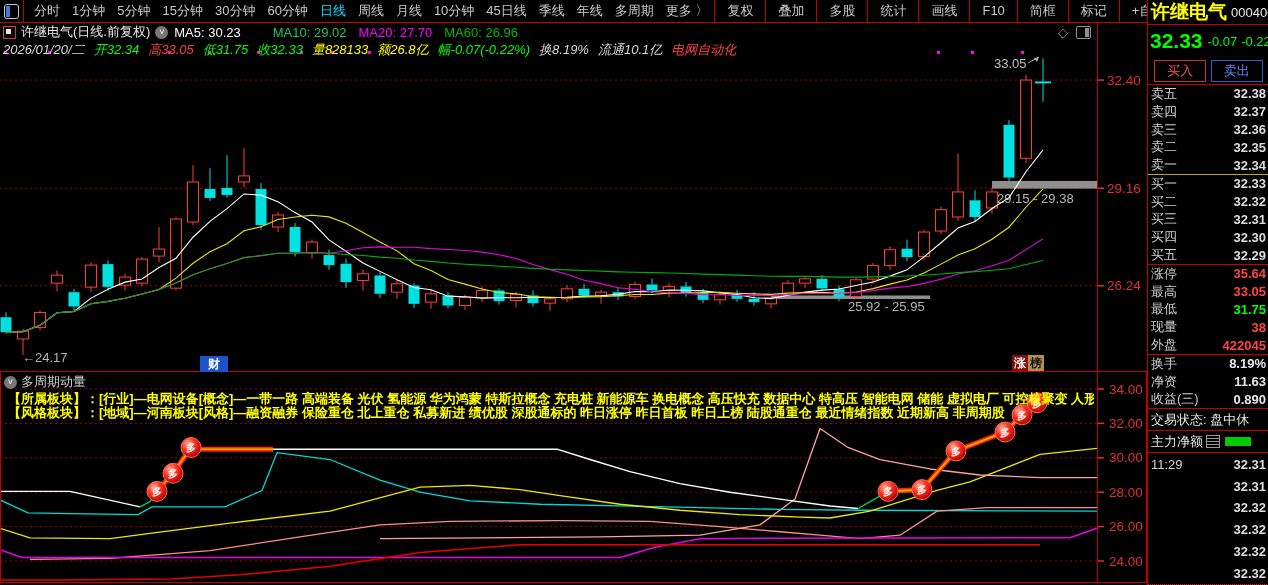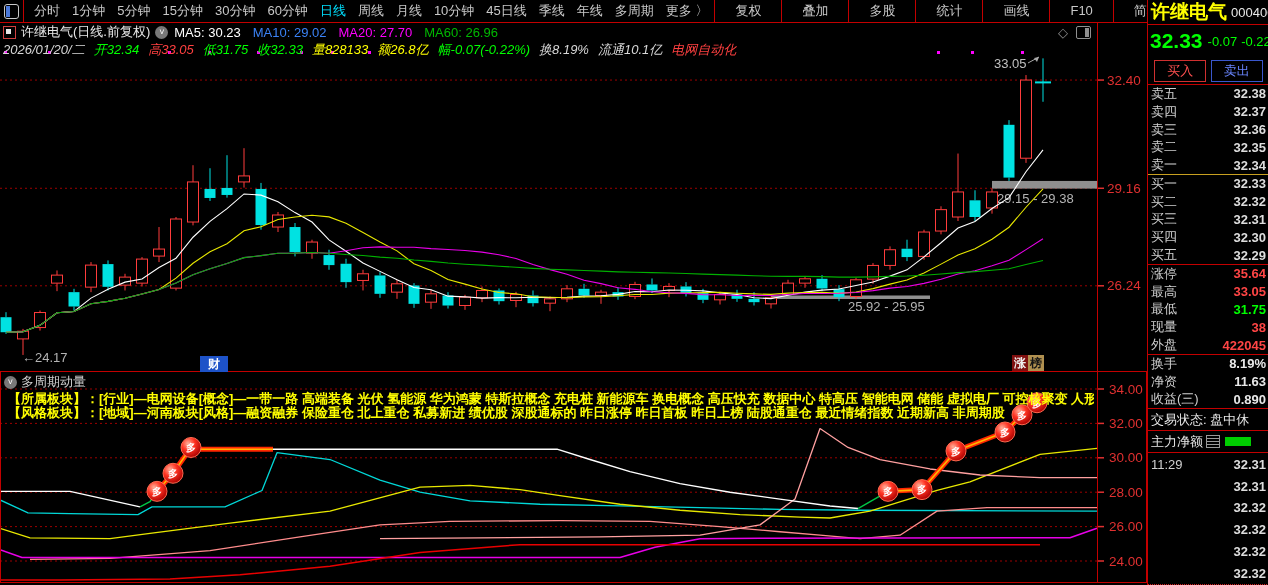--- a/index.html
+++ b/index.html
@@ -7,21 +7,21 @@
        font-family:"Liberation Sans","DejaVu Sans",sans-serif;color:#ddd;}
   
   .menubar{position:absolute;top:0;left:0;width:1147px;height:22px;background:#000;
            border-bottom:1px solid #c30000;display:flex;align-items:center;font-size:13px;}
   .app-icon{width:13px;height:13px;border:1px solid #c8c8c8;border-radius:3px;margin:0 4px;position:relative;flex:none;}
   .app-icon::after{content:"";position:absolute;left:1px;top:1px;bottom:1px;width:4px;background:#4a78d8;}
   .menu-sep{width:1px;height:22px;background:#c30000;margin-right:4px;flex:none;}
   .period{color:#c8c8c8;margin:0 6px;white-space:nowrap;cursor:default;}
   .period.active{color:#00e0ff;}
   .rmenu{margin-left:auto;display:flex;height:22px;align-items:center;}
-  .rmenu span{color:#c8c8c8;padding:0 20px;border-left:1px solid #c30000;line-height:22px;white-space:nowrap;}
+  .rmenu span{color:#c8c8c8;padding:0 12px;border-left:1px solid #c30000;line-height:22px;white-space:nowrap;}
   
   .info1{position:absolute;left:3px;top:24px;height:16px;display:flex;align-items:center;font-size:13px;white-space:nowrap;z-index:4;}
   .wicon{width:11px;height:11px;border:1px solid #d04040;margin-right:5px;position:relative;flex:none;}
   .wicon::after{content:"";position:absolute;left:2px;top:2px;width:5px;height:5px;background:#e8e8e8;}
   .chart-title{color:#e8e8e8;margin-right:5px;}
   .circ{width:13px;height:13px;border-radius:50%;background:#787878;color:#fff;font-size:9px;line-height:12px;
         text-align:center;margin-right:6px;flex:none;}
   .ma-item{margin-right:12px;}
   .info2{position:absolute;left:3px;top:41px;font-size:13px;display:flex;white-space:nowrap;z-index:4;}
   .f{margin-right:9px;font-style:italic;}
@@ -103,21 +103,21 @@
       <span>返回</span>
     </span>
 </div>
 
 <div class="info1">
   <span class="wicon"></span>
   <span class="chart-title">许继电气(日线.前复权)</span>
   <span class="circ">˅</span>
   <span id="ma-items" style="display:flex;">
       <span class="ma-item" style="color: rgb(255, 255, 255);">MA5: 30.23</span>
-      <span class="ma-item" style="color: #3b82f6;">MA10: 29.02</span>
+      <span class="ma-item" style="color: #22c55e; margin-left: 20px;">MA10: 29.02</span>
       <span class="ma-item" style="color: rgb(255, 0, 255);">MA20: 27.70</span>
       <span class="ma-item" style="color: rgb(0, 184, 0);">MA60: 26.96</span>
     </span>
 </div>
 <div class="info2">
   <span class="f" style="color:#d8d8d8;">2026/01/20/二</span>
   <span id="ohlc-fields" style="display:flex;">
       <span class="f" style="color: rgb(0, 255, 0);">开32.34</span>
       <span class="f" style="color: rgb(255, 64, 64);">高33.05</span>
       <span class="f" style="color: rgb(0, 255, 0);">低31.75</span>

